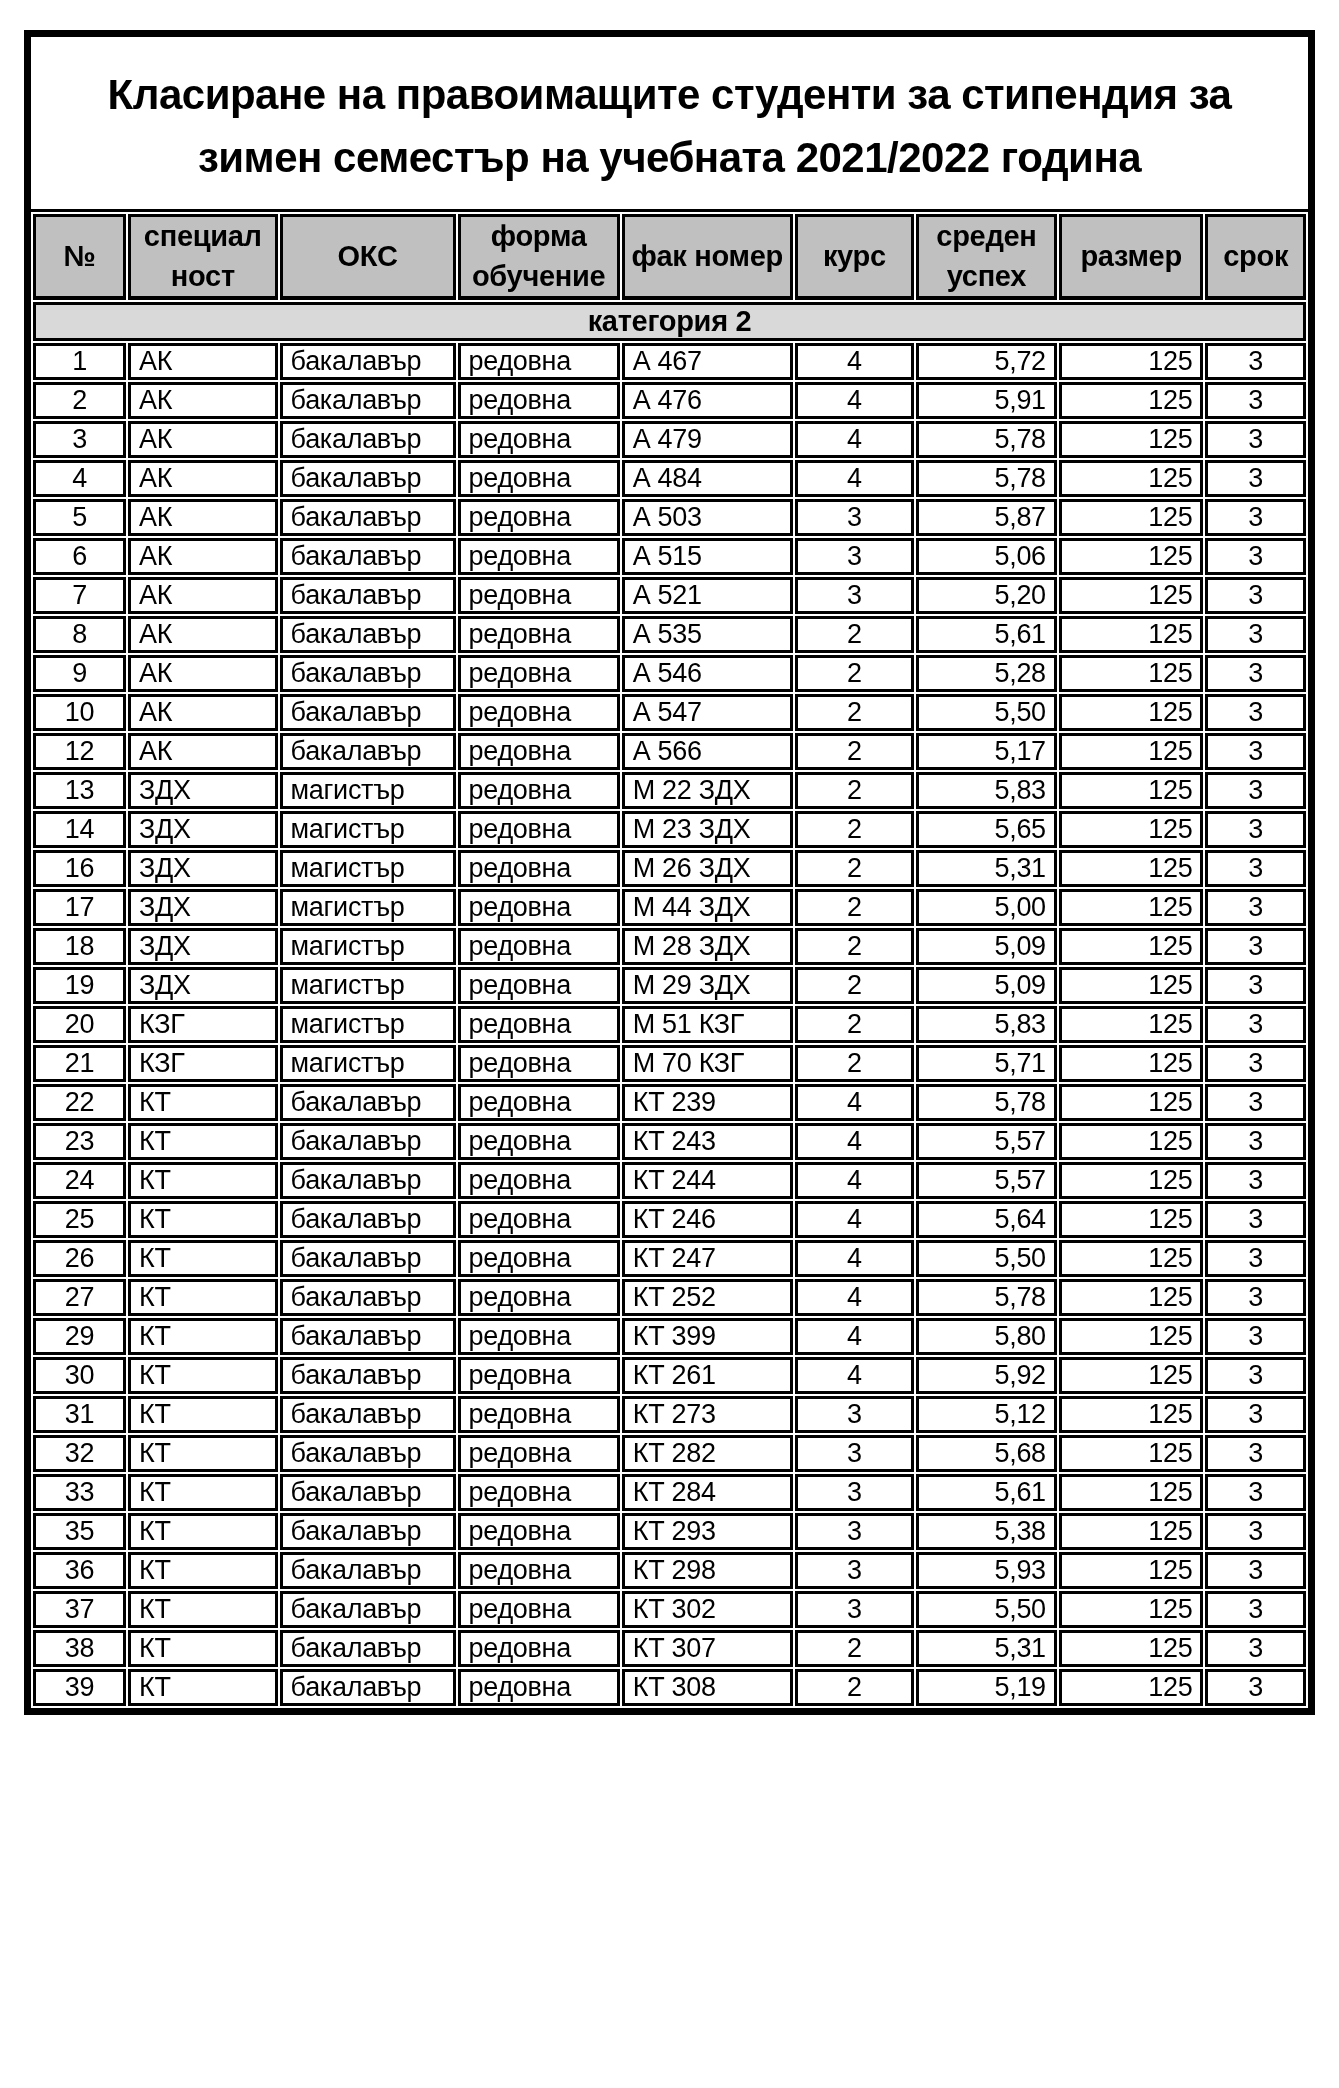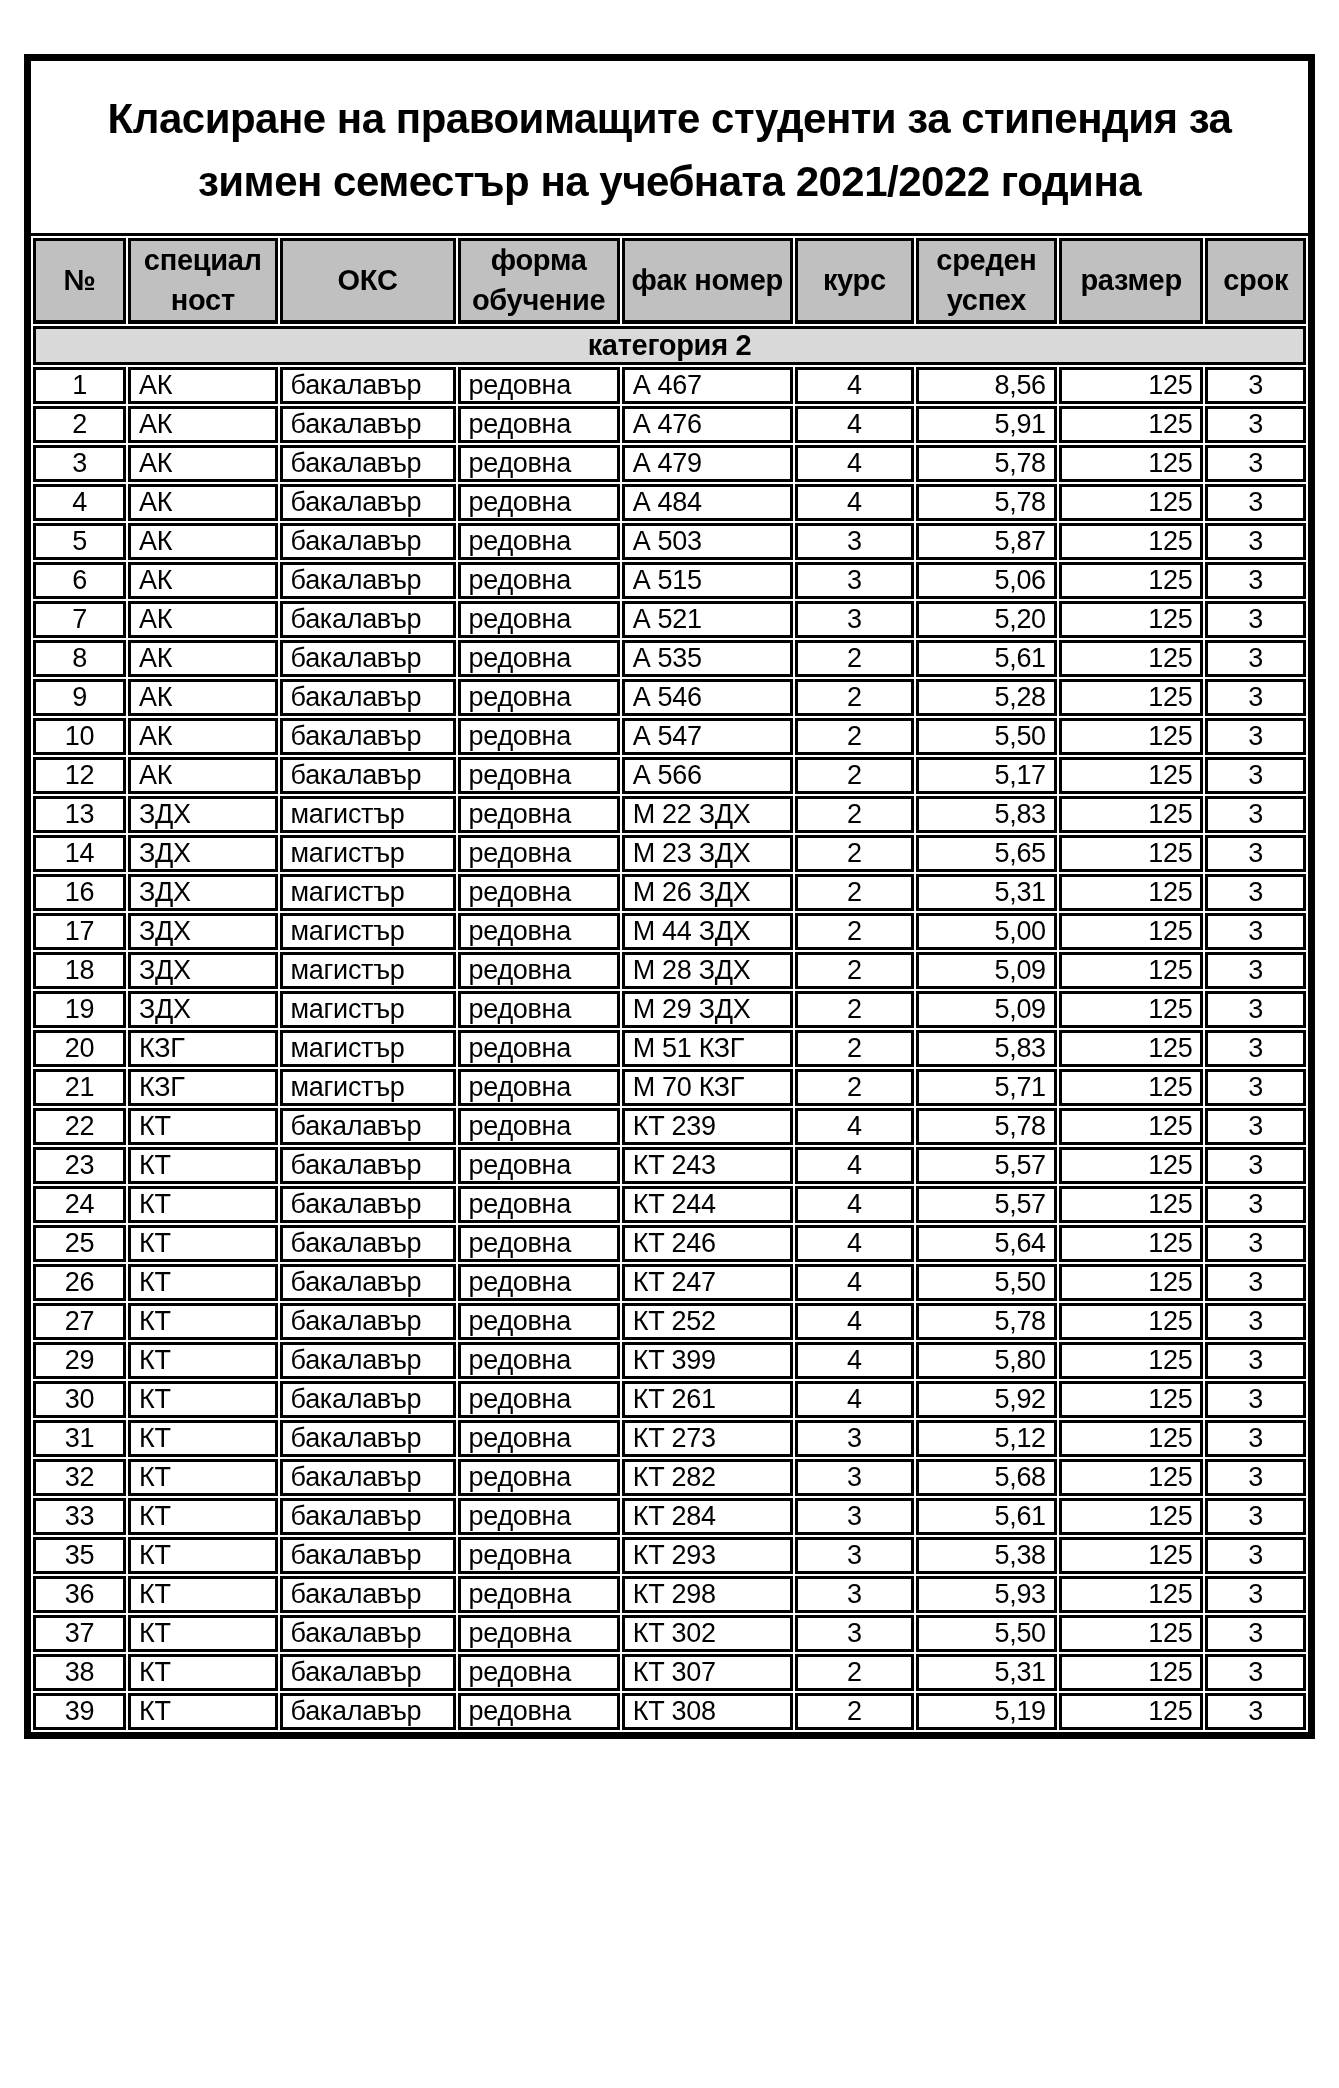--- a/index.html
+++ b/index.html
@@ -12,21 +12,20 @@
 
   body {
     width: 1339px;
     min-height: 2088px;
     padding: 30px 24px;
   }
 
   .page-frame {
     border: 7px solid var(--border, #000);
     background: #d946ef;
-    margin-top: 24px;
   }
 
   .doc-title {
     padding: 26px 14px 20px;
     text-align: center;
     font-weight: bold;
     font-size: 42px;
     line-height: 1.5;
     letter-spacing: -0.5px;
     background: #ffffff;
@@ -134,21 +133,21 @@
         <td colspan="9">категория 2</td>
       </tr>
 
     <tr class="data-row">
           <td class="c0">1</td>
           <td class="c1">АК</td>
           <td class="c2">бакалавър</td>
           <td class="c3">редовна</td>
           <td class="c4">А 467</td>
           <td class="c5">4</td>
-          <td class="c6">8,56</td>
+          <td class="c6">5,72</td>
           <td class="c7">125</td>
           <td class="c8">3</td>
         </tr>
         <tr class="data-row">
           <td class="c0">2</td>
           <td class="c1">АК</td>
           <td class="c2">бакалавър</td>
           <td class="c3">редовна</td>
           <td class="c4">А 476</td>
           <td class="c5">4</td>

